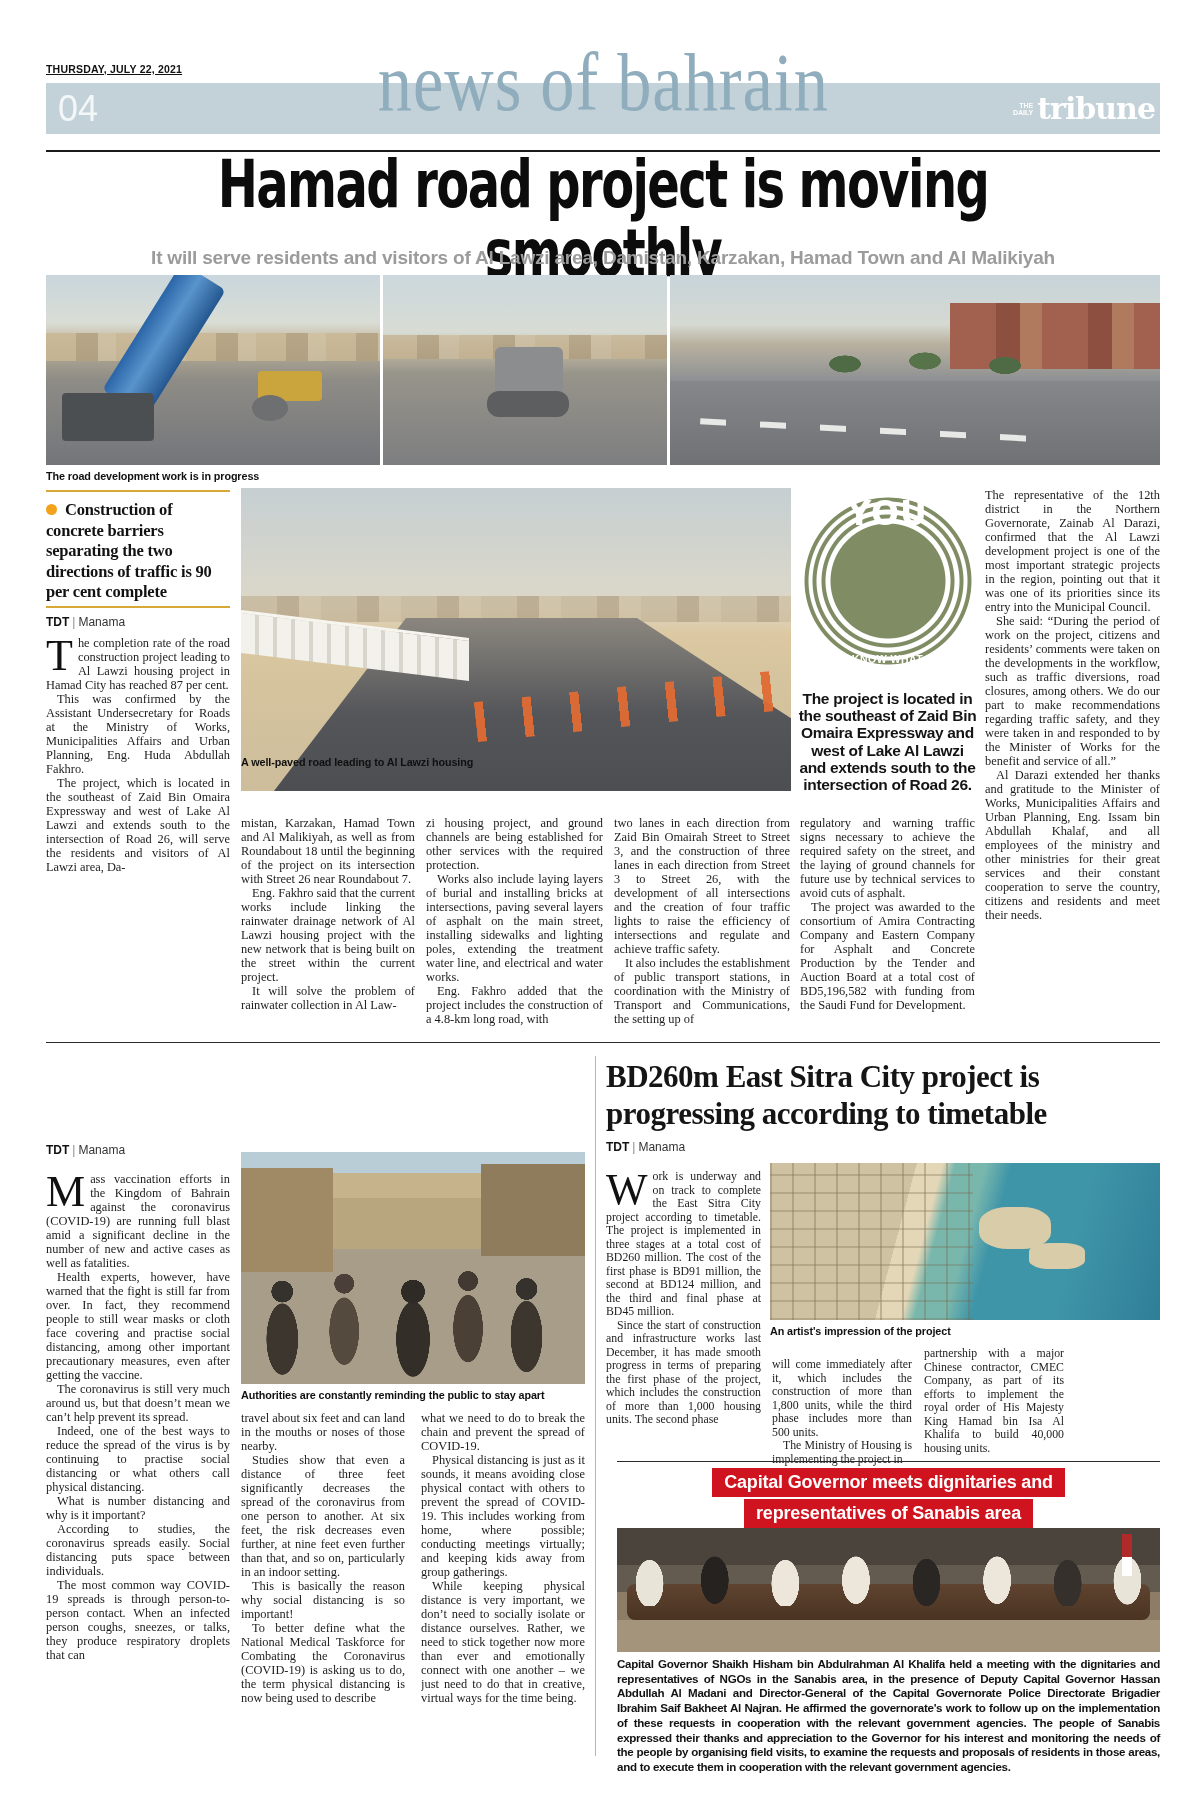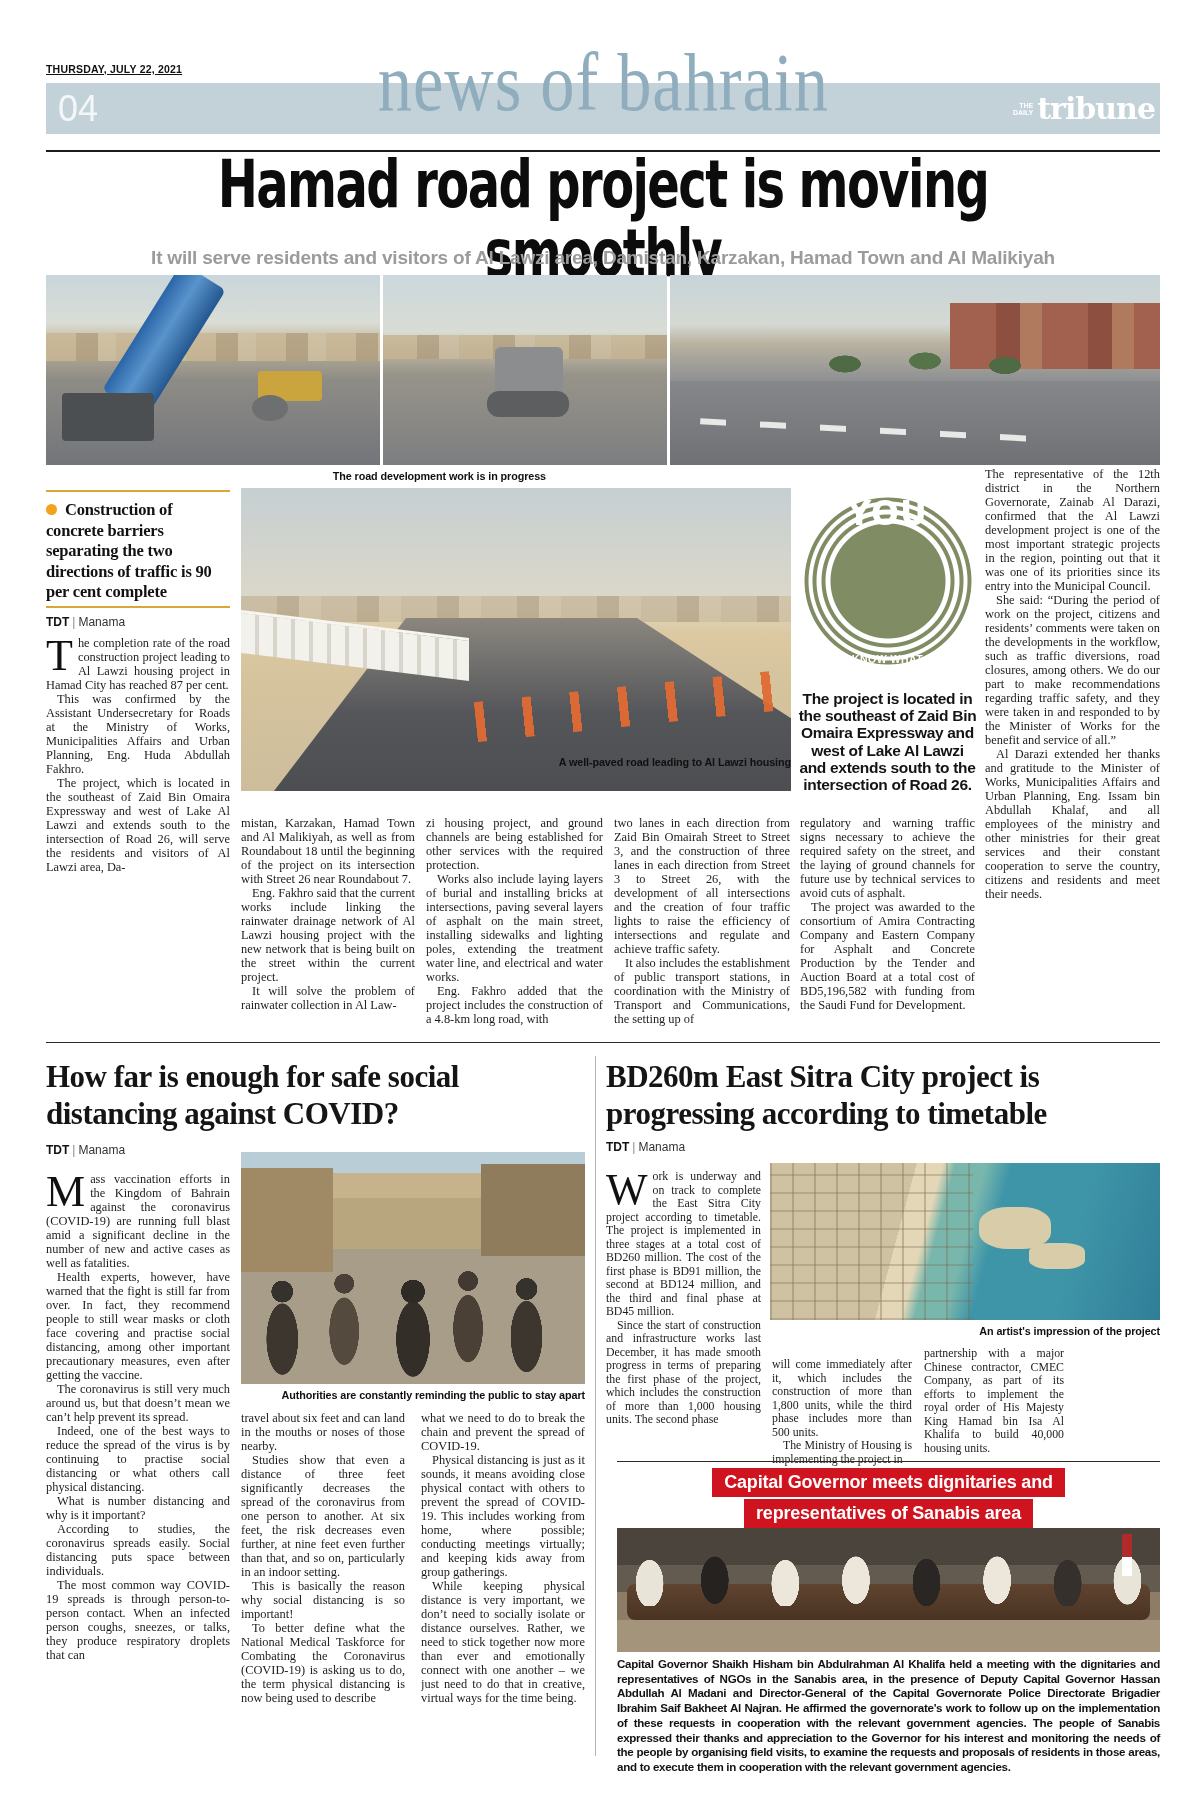--- a/index.html
+++ b/index.html
@@ -21,21 +21,21 @@
   .thinrule{background:#2a2a2a;height:1px;}
   
   .h1wrap{left:46px;top:156px;width:1114px;text-align:center;}
   .h1wrap span{display:inline-block;font:700 60px/1.05 "DejaVu Sans",sans-serif;color:#0c0c0c;
         letter-spacing:-2px;transform:scale(.8,1.1);transform-origin:center;}
   .subhead{left:46px;top:247px;width:1114px;text-align:center;
         font:700 19px "Liberation Sans",sans-serif;color:#9b9b9b;letter-spacing:-.2px;}
   
   .ph{position:absolute;overflow:hidden;background:#cfd4d2;}
   .ph>div{position:absolute;}
-  .cap{position:absolute;font:700 10.8px/12.6px "Liberation Sans",sans-serif;color:#101010;letter-spacing:-.1px;text-align:right;}
+  .cap{position:absolute;font:700 10.8px/12.6px "Liberation Sans",sans-serif;color:#101010;letter-spacing:-.1px;}
   
   .bodycol{position:absolute;font:12.4px/14px "Liberation Serif",serif;text-align:justify;color:#1c1c1c;overflow:hidden;}
   .bodycol p{margin:0;}
   .bodycol p+p{text-indent:11px;}
   .dc p:first-child::first-letter{float:left;font-size:44px;line-height:34px;padding:3px 5px 0 0;color:#111;}
   .grule{position:absolute;width:184px;height:2px;background:#d8a837;}
   .hl{position:absolute;left:46px;width:184px;font:700 16.5px/20.5px "Liberation Serif",serif;color:#121212;letter-spacing:-.2px;}
   .dot{display:inline-block;width:11px;height:11px;border-radius:50%;background:#f3a31b;margin-right:8px;}
   .byline{position:absolute;font:700 12px "Liberation Sans",sans-serif;color:#111;}
   .byline .sep{font-weight:400;color:#8a8a8a;padding:0 3px;}
@@ -219,30 +219,29 @@
       <span class="kw-big">YOU</span>
       <span class="kw-small">KNOW WHAT</span>
     </div>
   </div>
   <div class="kw-note">The project is located in the southeast of Zaid Bin Omaira Expressway and west of Lake Al Lawzi and extends south to the intersection of Road 26.</div>
   <div class="bodycol" style="left:800px;top:816px;width:175px;height:212px;">
       <p class="para">regulatory and warning traffic signs necessary to achieve the required safety on the street, and the laying of ground channels for future use by technical services to avoid cuts of asphalt.</p>
       <p class="para">The project was awarded to the consortium of Amira Contracting Company and Eastern Company for Asphalt and Concrete Production by the Tender and Auction Board at a total cost of BD5,196,582 with funding from the Saudi Fund for Development.</p>
     </div>
 
-  <div class="bodycol" style="left:985px;top:467px;width:175px;height:540px;">
+  <div class="bodycol" style="left:985px;top:488px;width:175px;height:540px;">
       <p class="para">The representative of the 12th district in the Northern Governorate, Zainab Al Darazi, confirmed that the Al Lawzi development project is one of the most important strategic projects in the region, pointing out that it was one of its priorities since its entry into the Municipal Council.</p>
       <p class="para">She said: “During the period of work on the project, citizens and residents’ comments were taken on the developments in the workflow, such as traffic diversions, road closures, among others. We do our part to make recommendations regarding traffic safety, and they were taken in and responded to by the Minister of Works for the benefit and service of all.”</p>
       <p class="para">Al Darazi extended her thanks and gratitude to the Minister of Works, Municipalities Affairs and Urban Planning, Eng. Issam bin Abdullah Khalaf, and all employees of the ministry and other ministries for their great services and their constant cooperation to serve the country, citizens and residents and meet their needs.</p>
     </div>
 
   <div class="abs thinrule" style="left:46px;top:1042px;width:1114px;"></div>
   <div class="vline" style="left:595px;top:1056px;height:700px;"></div>
 
-  <div class="h2" style="left:46px;top:1058px;width:540px;">How far is enough for safe social distancing against COVID?</div>
   <div class="byline" style="left:46px;top:1143px;">
     <span>TDT</span><span class="sep">|</span><span class="loc">Manama</span>
   </div>
   <div class="bodycol dc" style="left:46px;top:1172px;width:184px;height:620px;">
       <p class="para">Mass vaccination efforts in the Kingdom of Bahrain against the coronavirus (COVID-19) are running full blast amid a significant decline in the number of new and active cases as well as fatalities.</p>
       <p class="para">Health experts, however, have warned that the fight is still far from over. In fact, they recommend people to still wear masks or cloth face covering and practise social distancing, among other important precautionary measures, even after getting the vaccine.</p>
       <p class="para">The coronavirus is still very much around us, but that doesn’t mean we can’t help prevent its spread.</p>
       <p class="para">Indeed, one of the best ways to reduce the spread of the virus is by continuing to practise social distancing or what others call physical distancing.</p>
       <p class="para">What is number distancing and why is it important?</p>
       <p class="para">According to studies, the coronavirus spreads easily. Social distancing puts space between individuals.</p>

